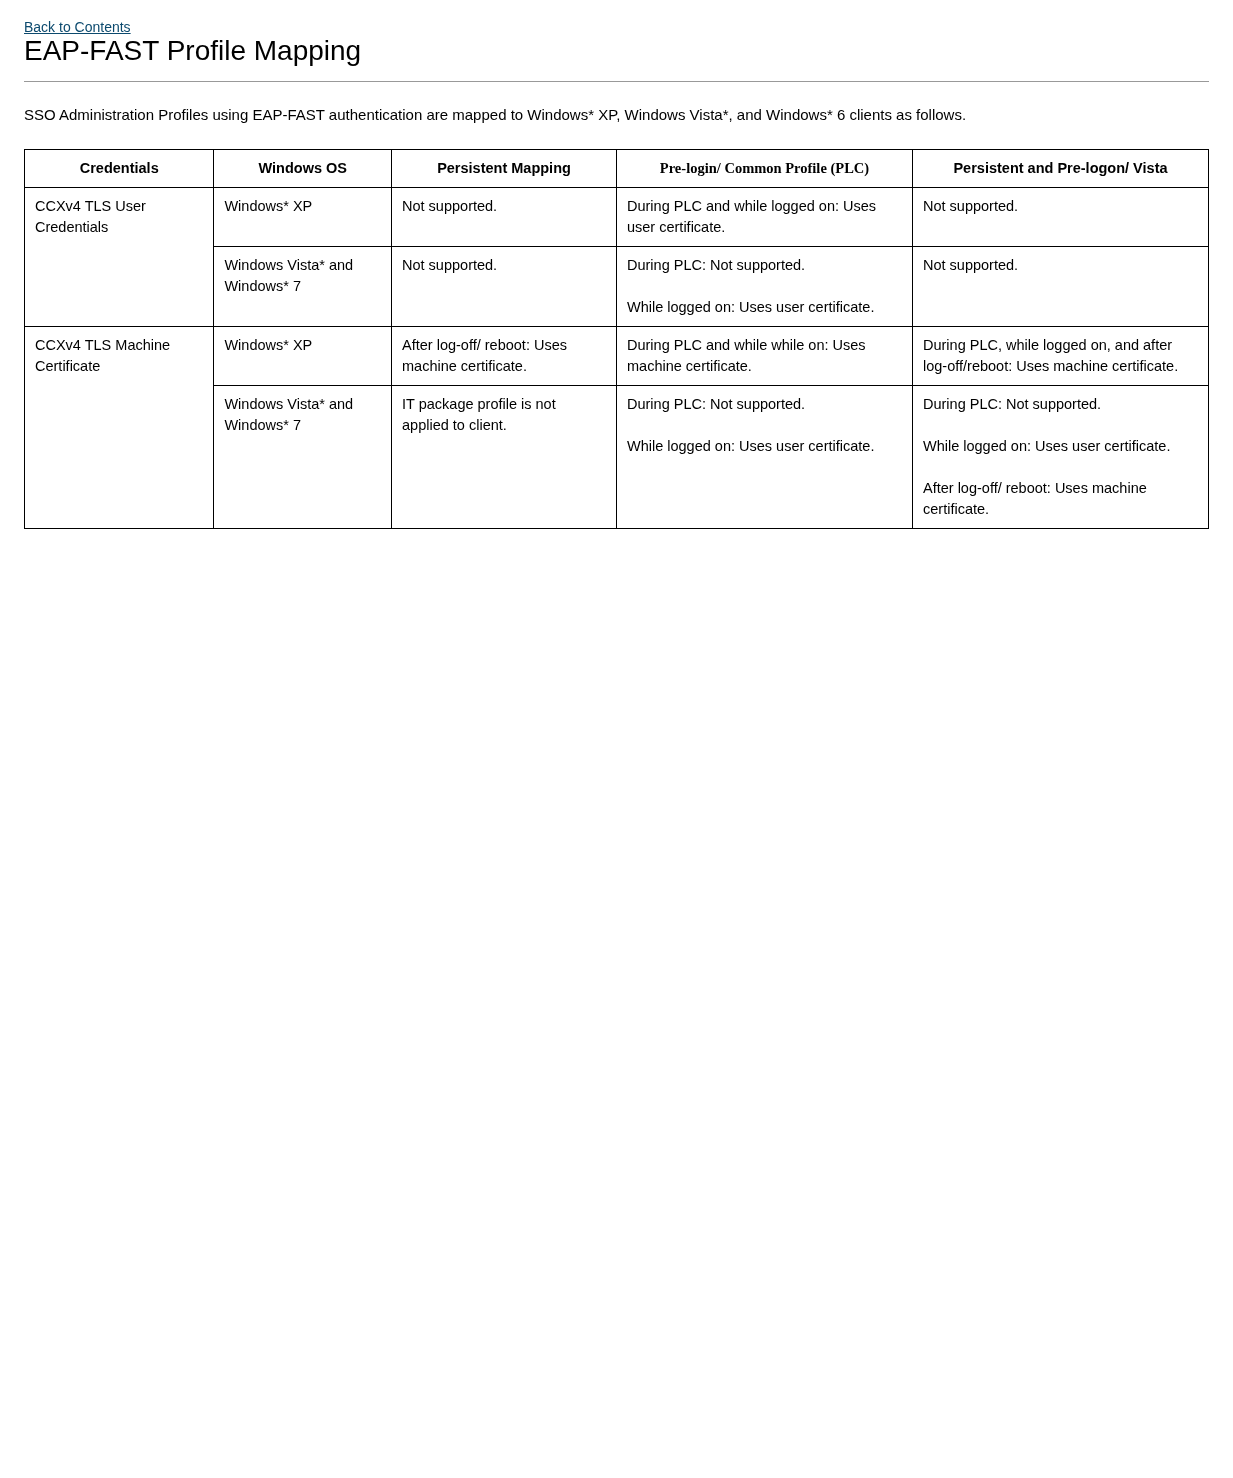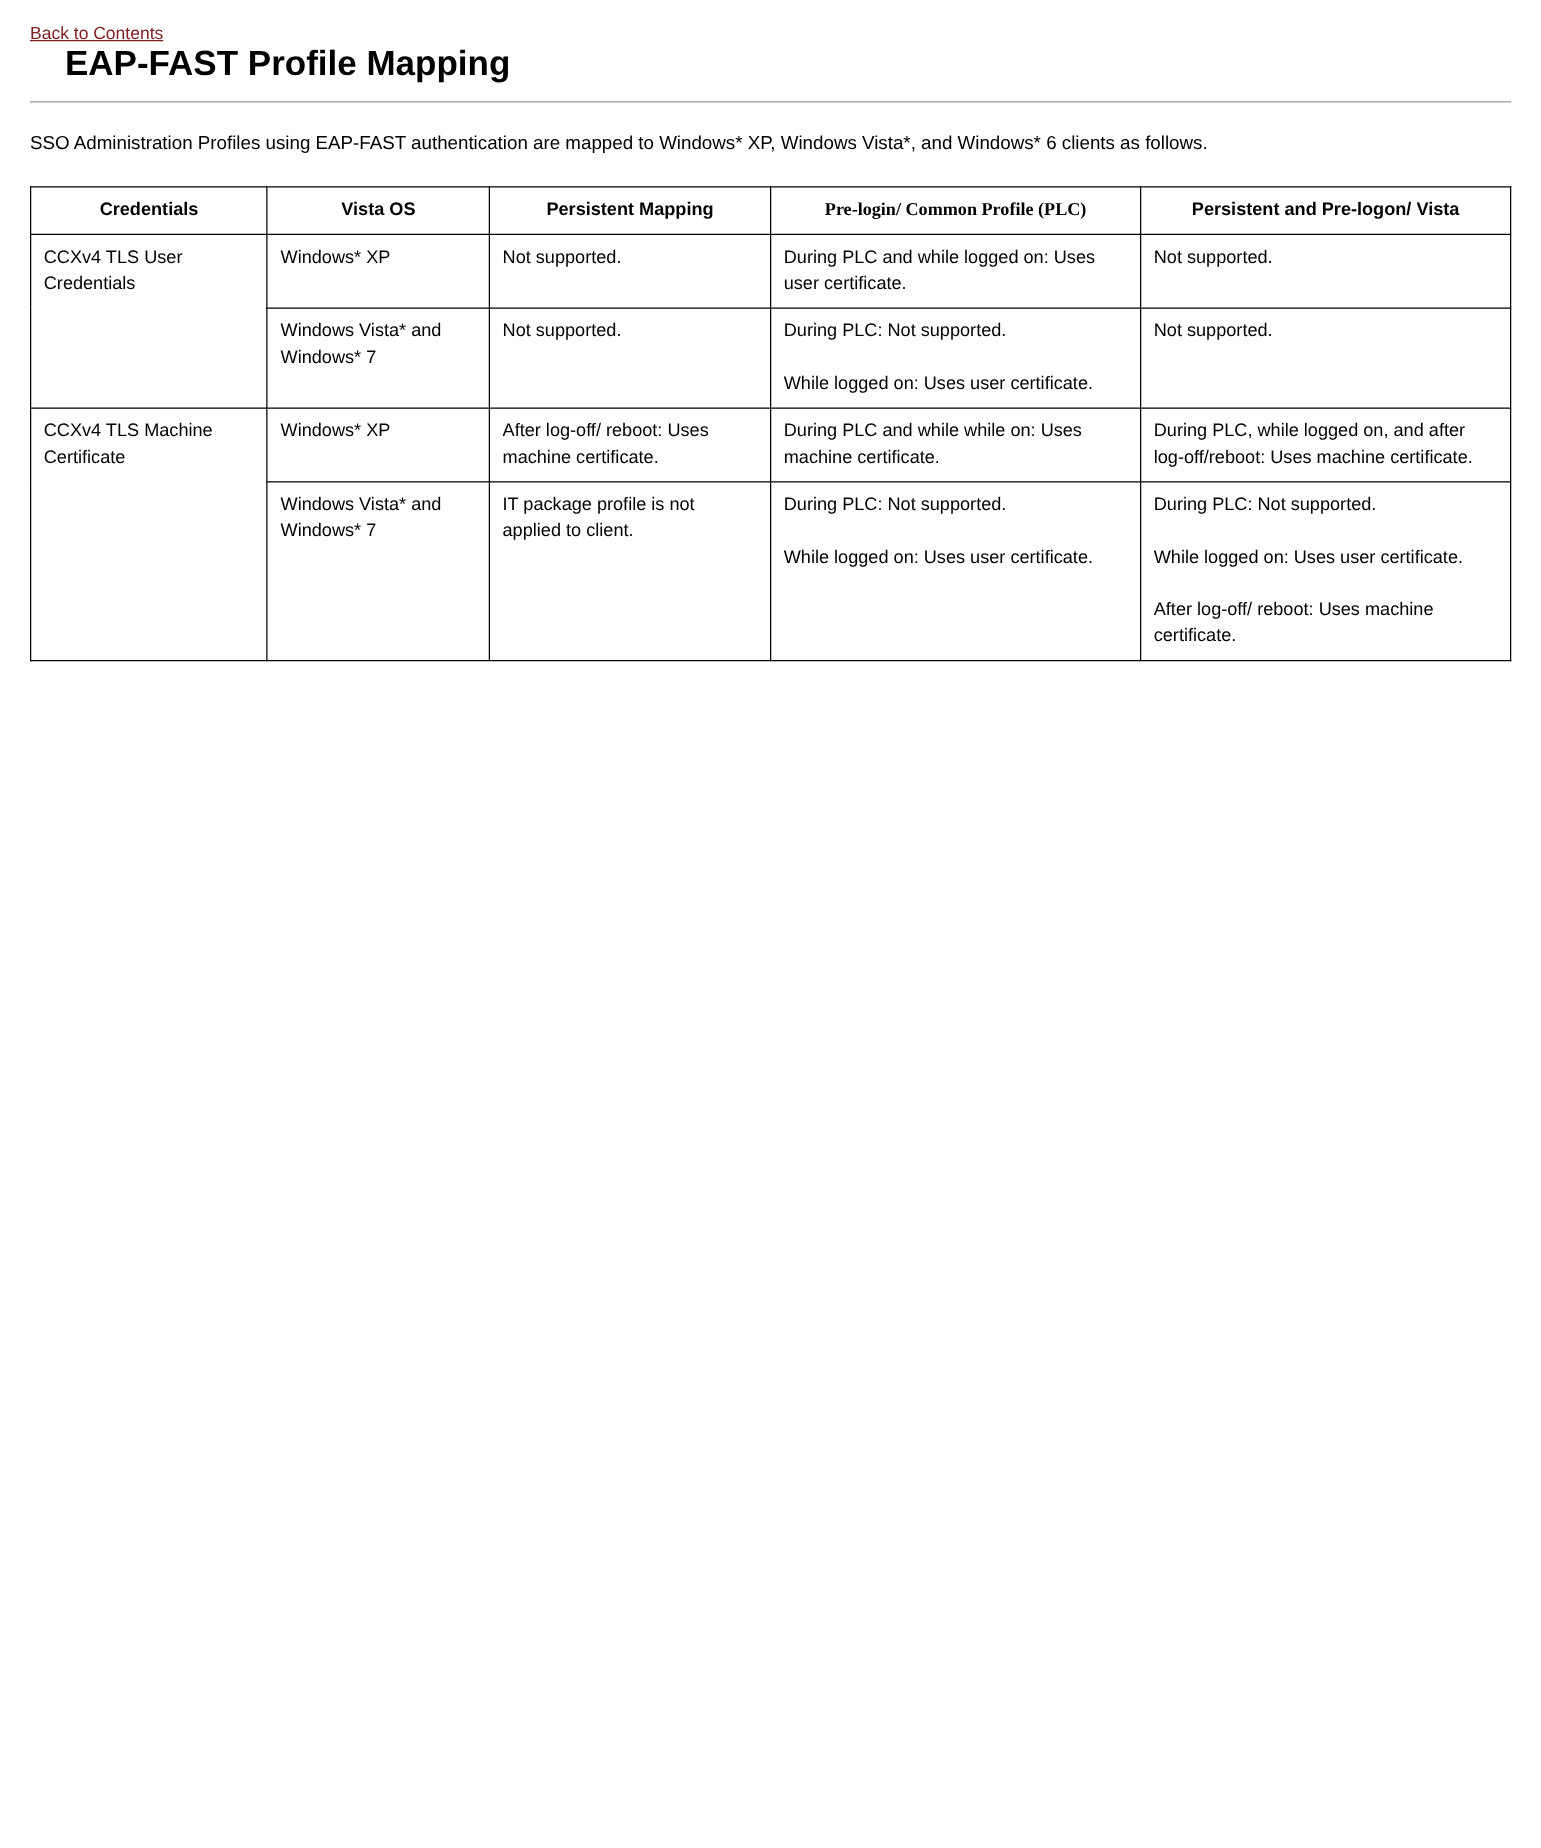--- a/index.html
+++ b/index.html
@@ -11,32 +11,31 @@
     body {
       font-family: Arial, sans-serif;
       font-size: 15px;
       color: #000;
       background: #fff;
       padding: 18px 24px;
       max-width: 1233px;
     }
 
     #back-link {
-      color: #7f1d1d;
+      color: #0c4a6e;
       text-decoration: underline;
       font-size: 14px;
       cursor: pointer;
       display: inline-block;
     }
 
     #page-title {
       font-size: 28px;
-      font-weight: bold;
+      font-weight: normal;
       margin-bottom: 14px;
-      margin-left: 28px;
     }
 
     #title-divider {
       border: none;
       border-top: 1px solid #999;
       margin-bottom: 22px;
     }
 
     #intro-text {
       font-size: 15px;
@@ -79,21 +78,21 @@
 <h1 id="page-title">EAP-FAST Profile Mapping</h1>
 
 <hr id="title-divider">
 
 <p id="intro-text">SSO Administration Profiles using EAP-FAST authentication are mapped to Windows* XP, Windows Vista*, and Windows* 6 clients as follows.</p>
 
 <table>
   <thead>
     <tr>
       <th class="col-credentials">Credentials</th>
-      <th class="col-client-os">Vista OS</th>
+      <th class="col-client-os">Windows OS</th>
       <th class="col-persistent-profile">Persistent Mapping</th>
       <th class="col-plc">Pre-login/ Common Profile (PLC)</th>
       <th class="col-persistent-prelogon">Persistent and Pre-logon/ Vista</th>
     </tr>
   </thead>
   <tbody id="table-body">
   <tr>
         <td rowspan="2">CCXv4 TLS User Credentials</td>
         <td>Windows* XP</td>
         <td>Not supported.</td>

